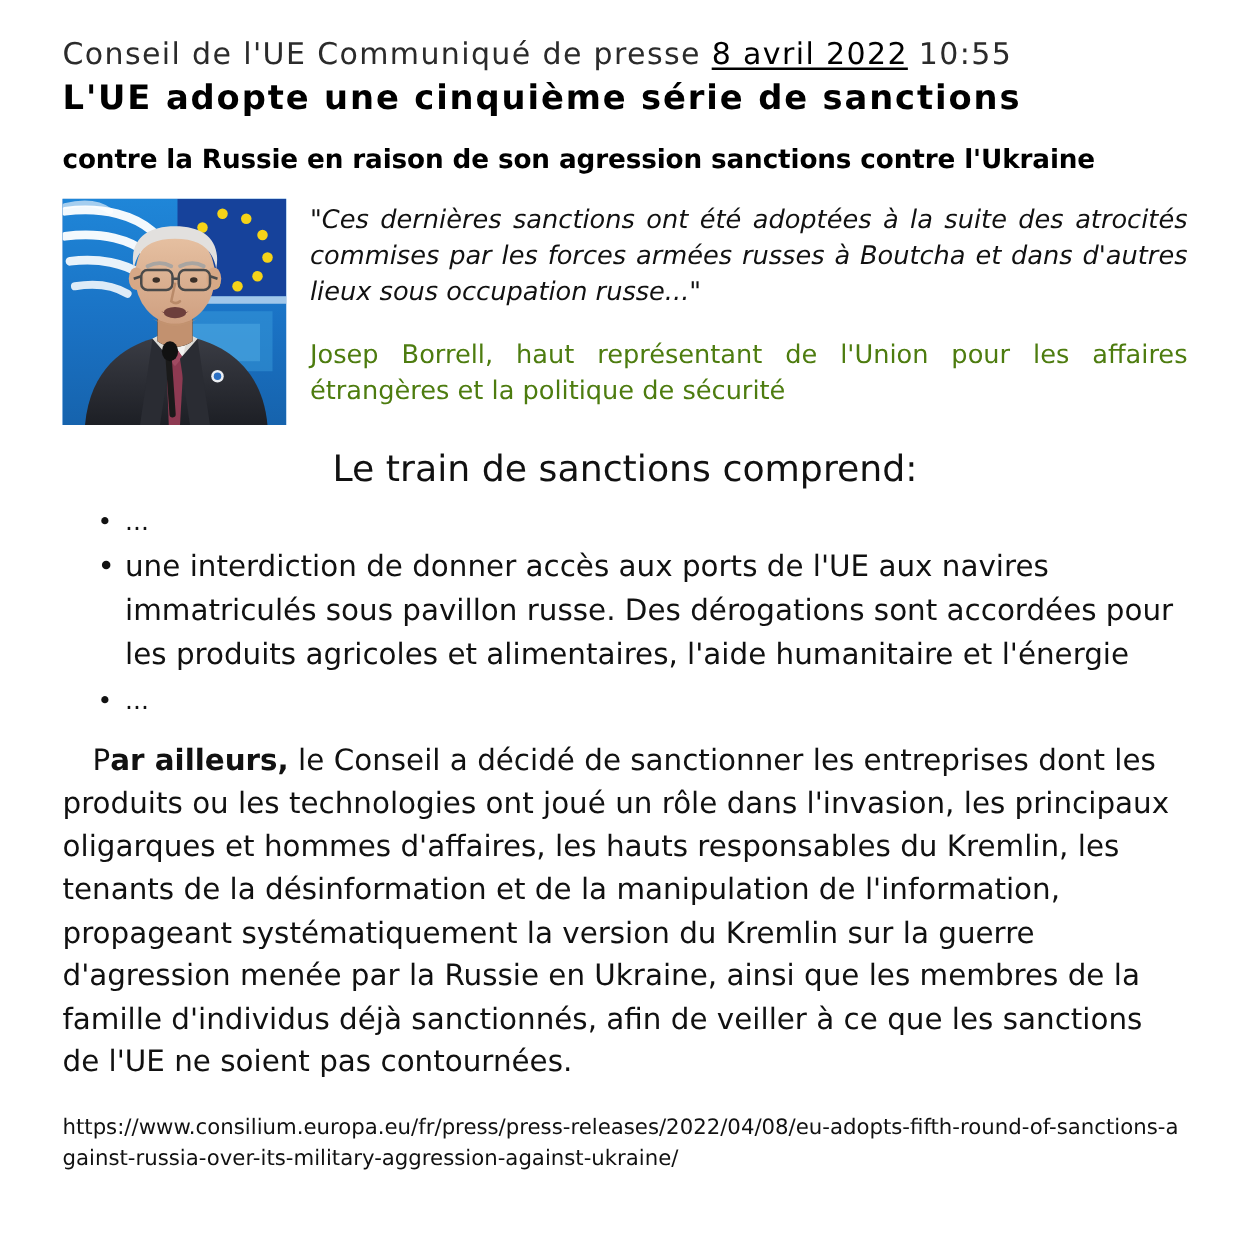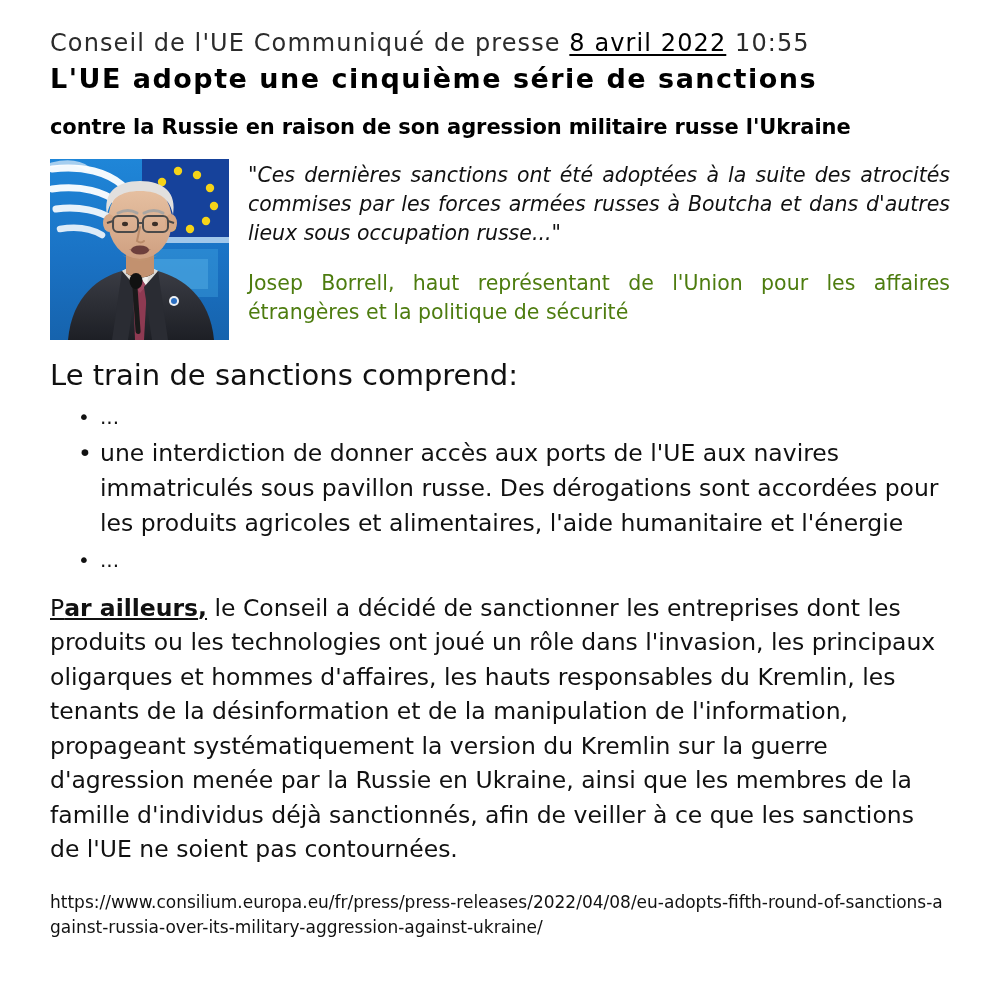--- a/index.html
+++ b/index.html
@@ -96,21 +96,21 @@
     text-align: justify;
     text-justify: inter-word;
     margin-top: 21px;
     color: #4d7c0f;
   }
 
   
   .section-heading {
     font-size: 29px;
     line-height: 38px;
-    text-align: left;
+    text-align: center;
     margin-top: 16px;
     color: #111;
   }
 
   
   ul.sanctions {
     list-style: none;
     margin: 6px 0 0 0;
     padding: 0;
   }
@@ -141,22 +141,22 @@
   ul.sanctions b { font-weight: 400; }
 
   
   .body-para {
     font-size: 23.5px;
     line-height: 34.5px;
     margin-top: 14px;
     color: #111;
   }
   .body-para .lead {
-    text-decoration: underline;
     text-underline-offset: 2px;
+    margin-left: 24px;
   }
   .body-para .lead b { font-weight: 700; }
 
   
   .url {
     font-size: 17px;
     line-height: 25px;
     color: #111;
     word-break: break-all;
   }
@@ -164,21 +164,21 @@
 </head>
 <body>
 
 <div class="page">
 
   <div class="kicker">
     <span>Conseil de l'UE Communiqué de presse</span><span>&nbsp;</span><span class="date">8 avril 2022</span><span>&nbsp;</span><span class="time">10:55</span>
   </div>
 
   <h1 class="headline">L'UE adopte une cinquième série de sanctions</h1>
-  <h2 class="subheadline">contre la Russie en raison de son agression militaire russe l'Ukraine</h2>
+  <h2 class="subheadline">contre la Russie en raison de son agression sanctions contre l'Ukraine</h2>
 
   <div class="quote-block">
 
     <div class="photo">
       <svg class="photo-inner" viewBox="0 0 179 181" preserveAspectRatio="none">
         <defs>
           <linearGradient id="bg" x1="0" y1="0" x2="0" y2="1">
             <stop offset="0%" stop-color="#1f86d8"></stop>
             <stop offset="55%" stop-color="#1a72c4"></stop>
             <stop offset="100%" stop-color="#1663ad"></stop>

